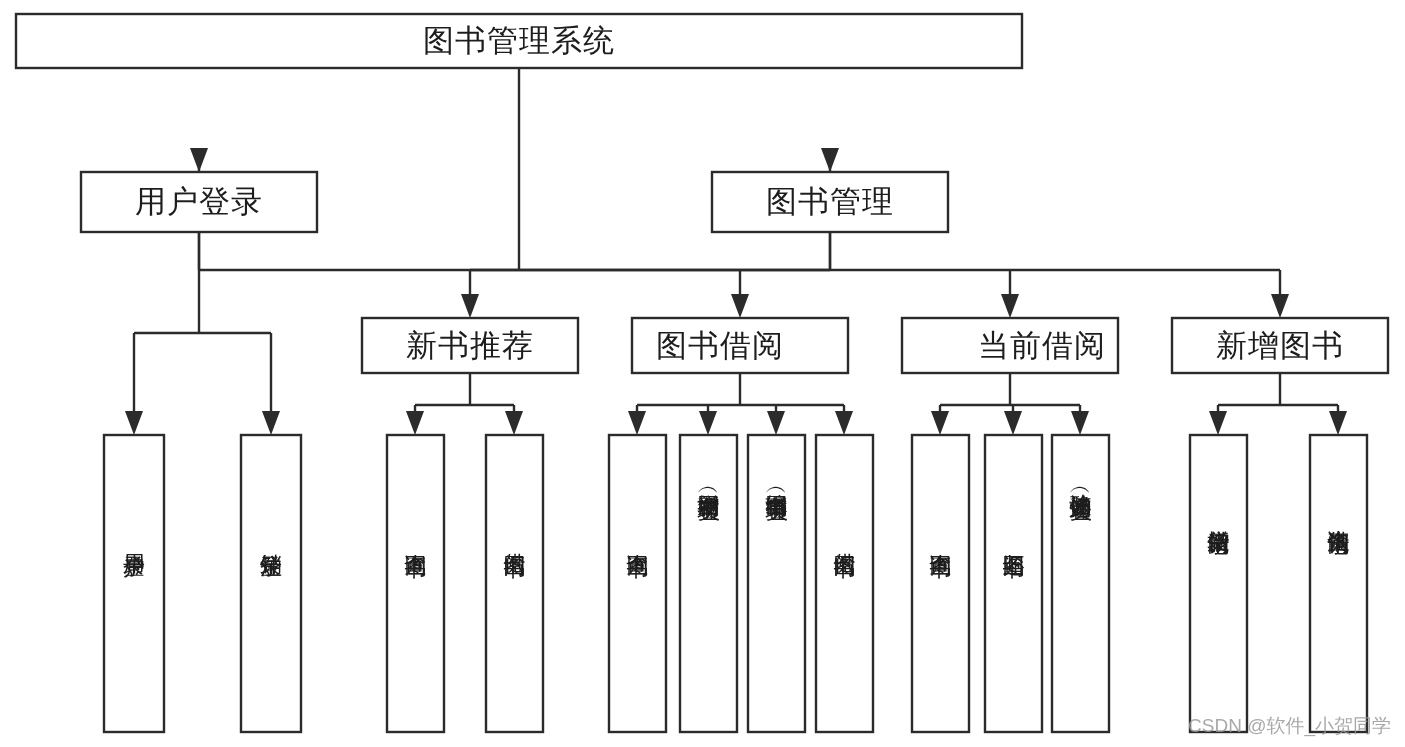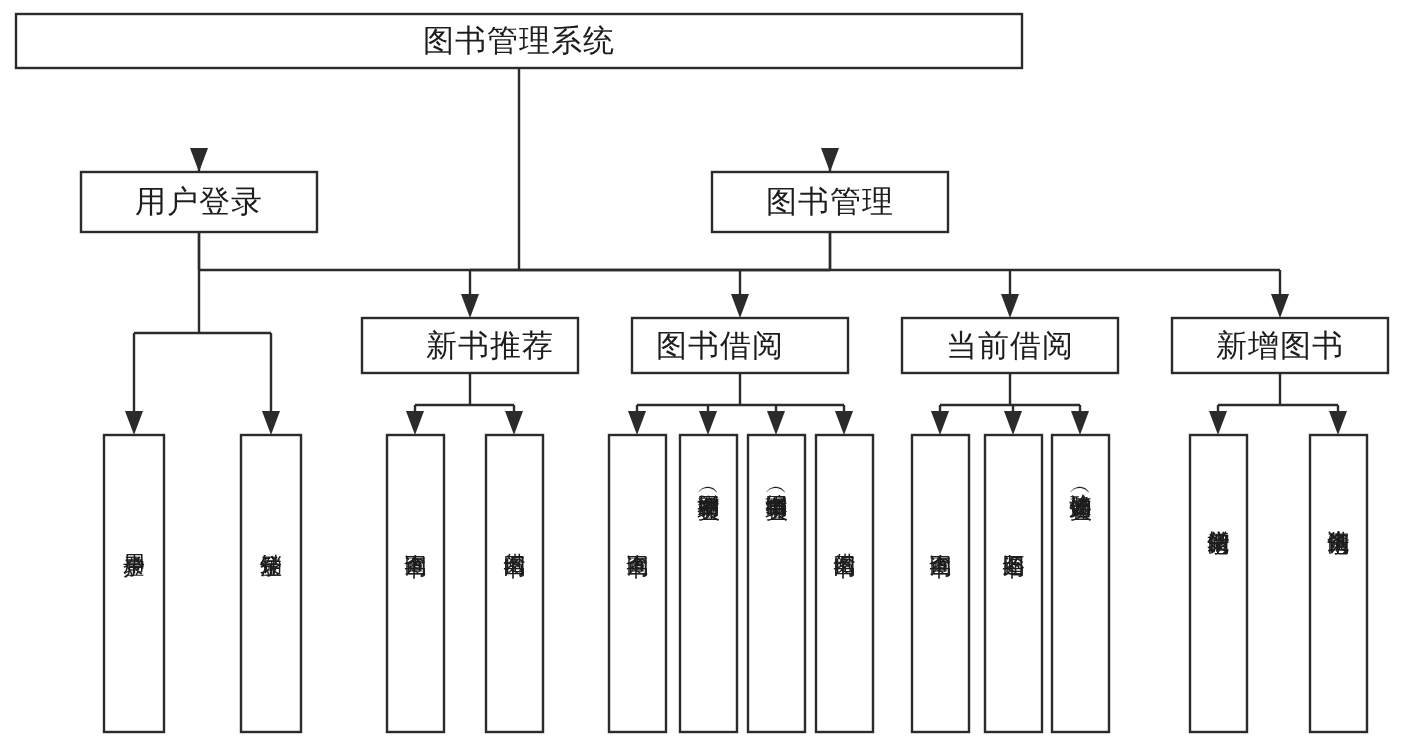--- a/index.html
+++ b/index.html
@@ -163,23 +163,23 @@
         <rect x="1052" y="435" width="57" height="297" class="box-rect"></rect>
         <rect x="1190" y="435" width="57" height="297" class="box-rect"></rect>
         <rect x="1310" y="435" width="57" height="297" class="box-rect"></rect>
       </g>
   </svg>
 
   <div id="label-layer">
       <div class="horiz-text" style="left: 16px; top: 14px; width: 1006px; height: 54px;">图书管理系统</div>
       <div class="horiz-text" style="left: 81px; top: 172px; width: 236px; height: 60px;">用户登录</div>
       <div class="horiz-text" style="left: 712px; top: 172px; width: 236px; height: 60px;">图书管理</div>
-      <div class="horiz-text" style="left: 362px; top: 318px; width: 216px; height: 55px; padding-left: 20px;">新书推荐</div>
+      <div class="horiz-text" style="left: 362px; top: 318px; width: 216px; height: 55px;">新书推荐</div>
       <div class="horiz-text" style="left: 632px; top: 318px; width: 176px; height: 55px;">图书借阅</div>
-      <div class="horiz-text" style="left: 902px; top: 318px; width: 216px; height: 55px;">当前借阅</div>
+      <div class="horiz-text" style="left: 902px; top: 318px; width: 216px; height: 55px; padding-left: 32px;">当前借阅</div>
       <div class="horiz-text" style="left: 1172px; top: 318px; width: 216px; height: 55px;">新增图书</div>
       <div class="vert-text-wrap" style="left: 104px; top: 435px; width: 60px; height: 297px; padding-top: 101px; box-sizing: border-box;">
         <span class="vert-text">用户登录</span>
       </div>
       <div class="vert-text-wrap" style="left: 241px; top: 435px; width: 60px; height: 297px; padding-top: 101px; box-sizing: border-box;">
         <span class="vert-text">注销登录</span>
       </div>
       <div class="vert-text-wrap" style="left: 387px; top: 435px; width: 57px; height: 297px; padding-top: 101px; box-sizing: border-box;">
         <span class="vert-text">查询图书</span>
       </div>
@@ -208,14 +208,15 @@
         <span class="vert-text">确认归还（管理员）</span>
       </div>
       <div class="vert-text-wrap" style="left: 1190px; top: 435px; width: 57px; height: 297px; padding-top: 77px; box-sizing: border-box;">
         <span class="vert-text">新增借阅记录</span>
       </div>
       <div class="vert-text-wrap" style="left: 1310px; top: 435px; width: 57px; height: 297px; padding-top: 77px; box-sizing: border-box;">
         <span class="vert-text">查询借阅记录</span>
       </div>
     </div>
 
+  <div id="watermark">CSDN @软件_小贺同学</div>
 
 </div>
 
 </body></html>

